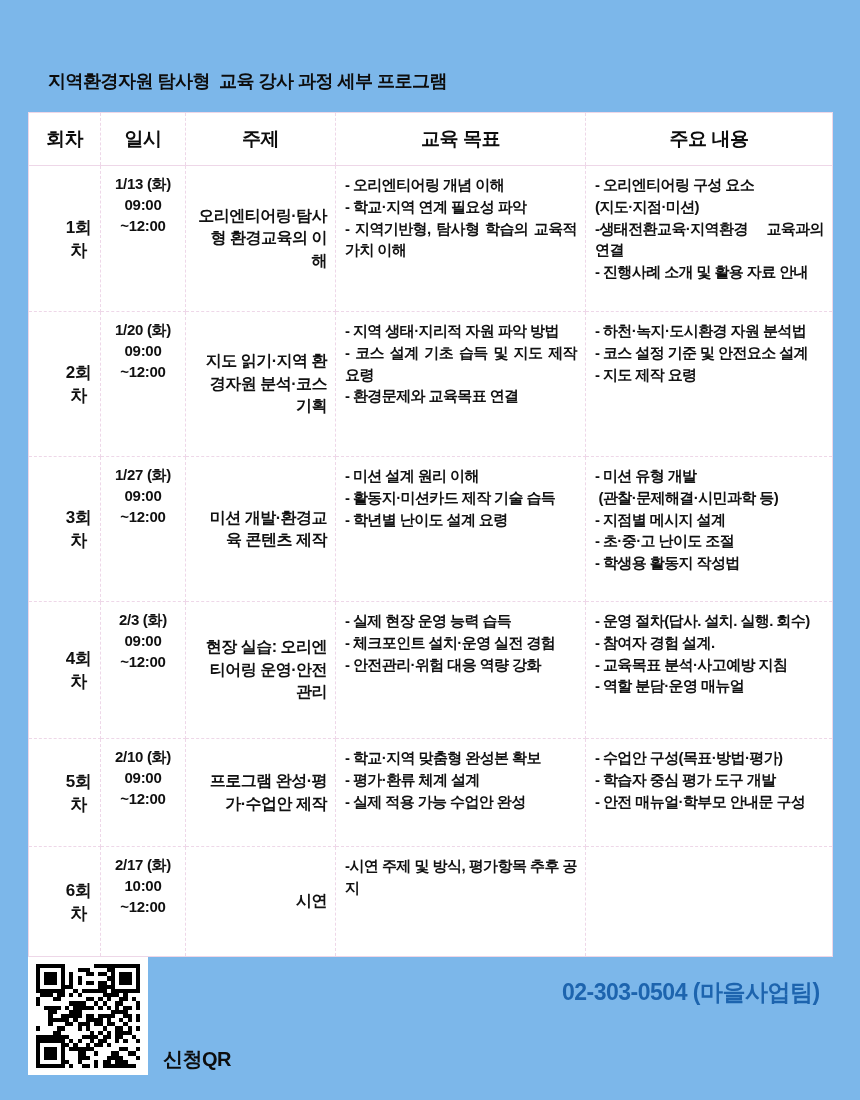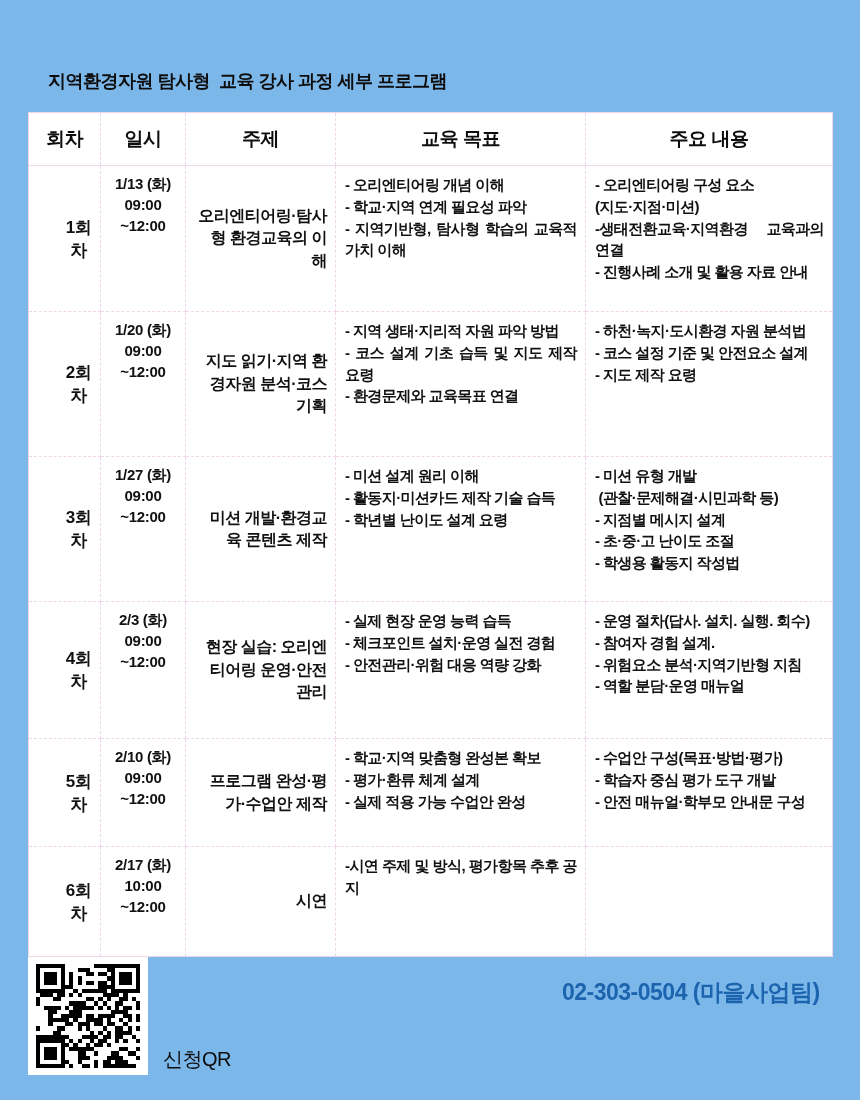--- a/index.html
+++ b/index.html
@@ -58,21 +58,21 @@
     position:absolute;left:28px;top:957px;width:120px;height:118px;
     background:#ffffff;display:flex;align-items:center;justify-content:center;
   }
   .qr-grid{
     width:104px;height:104px;display:grid;
     grid-template-columns:repeat(25,1fr);grid-template-rows:repeat(25,1fr);
   }
   .qm{background:#000;}
   .qr-label{
     position:absolute;left:163px;top:1046px;
-    font-size:20px;font-weight:400;letter-spacing:-0.5px;color:#0d0d0d;
+    font-size:20px;font-weight:700;letter-spacing:-0.5px;color:#0d0d0d;
   }
   .logo-box{
     position:absolute;left:418px;top:978px;width:135px;height:80px;
     background:#ffffff;border-radius:18px;
     display:flex;flex-direction:column;align-items:center;justify-content:center;
   }
   .logo-main{font-size:27px;font-weight:800;color:#4fa53c;letter-spacing:-1px;line-height:1.05;}
   .logo-sub{font-size:13.5px;font-weight:600;color:#8aa08c;letter-spacing:0.5px;margin-top:3px;}
   .contact{
     position:absolute;left:562px;top:978px;width:292px;
@@ -152,21 +152,21 @@
     <td class="c-session">4회차</td>
     <td class="c-date">2/3 (화)
 09:00
 ~12:00</td>
     <td class="c-topic">현장 실습: 오리엔티어링 운영·안전 관리</td>
     <td class="c-goals">- 실제 현장 운영 능력 습득
 - 체크포인트 설치·운영 실전 경험
 - 안전관리·위험 대응 역량 강화</td>
     <td class="c-contents">- 운영 절차(답사. 설치. 실행. 회수)
 - 참여자 경험 설계.
-- 위험요소 분석·지역기반형 지침
+- 교육목표 분석·사고예방 지침
 - 역할 분담·운영 매뉴얼</td>
   </tr>
         <tr>
     <td class="c-session">5회차</td>
     <td class="c-date">2/10 (화)
 09:00
 ~12:00</td>
     <td class="c-topic">프로그램 완성·평가·수업안 제작</td>
     <td class="c-goals">- 학교·지역 맞춤형 완성본 확보
 - 평가·환류 체계 설계

